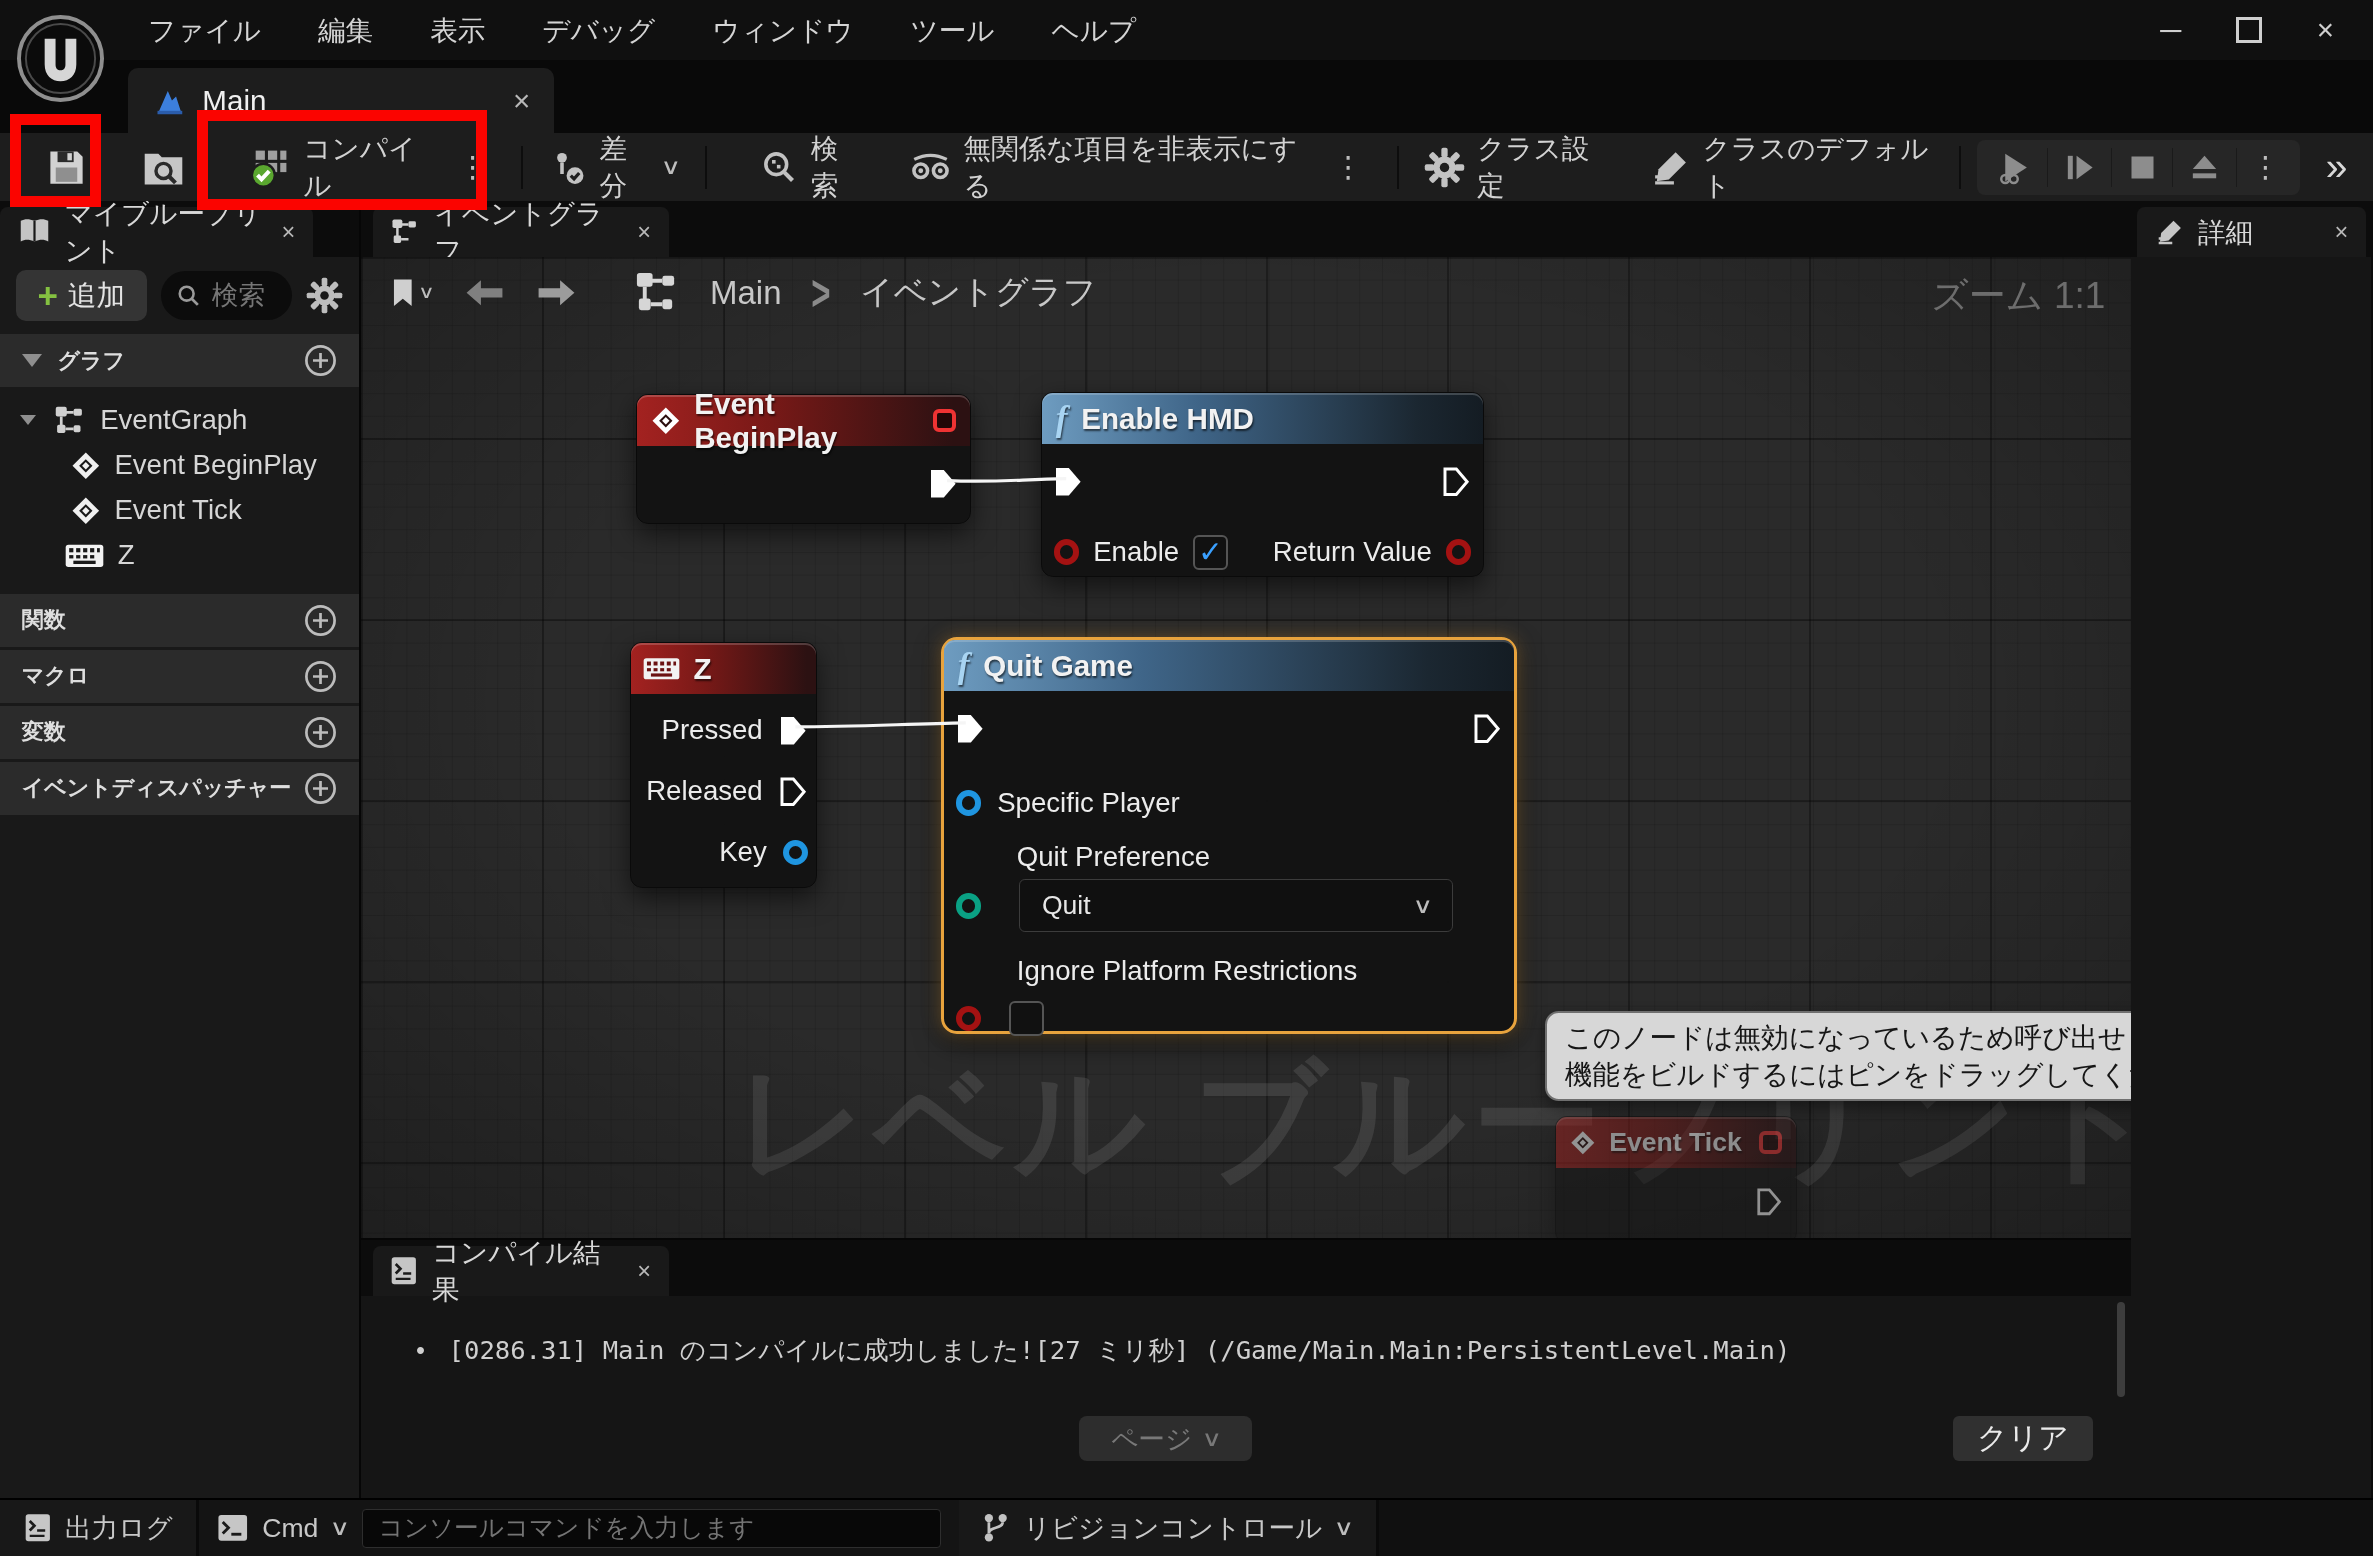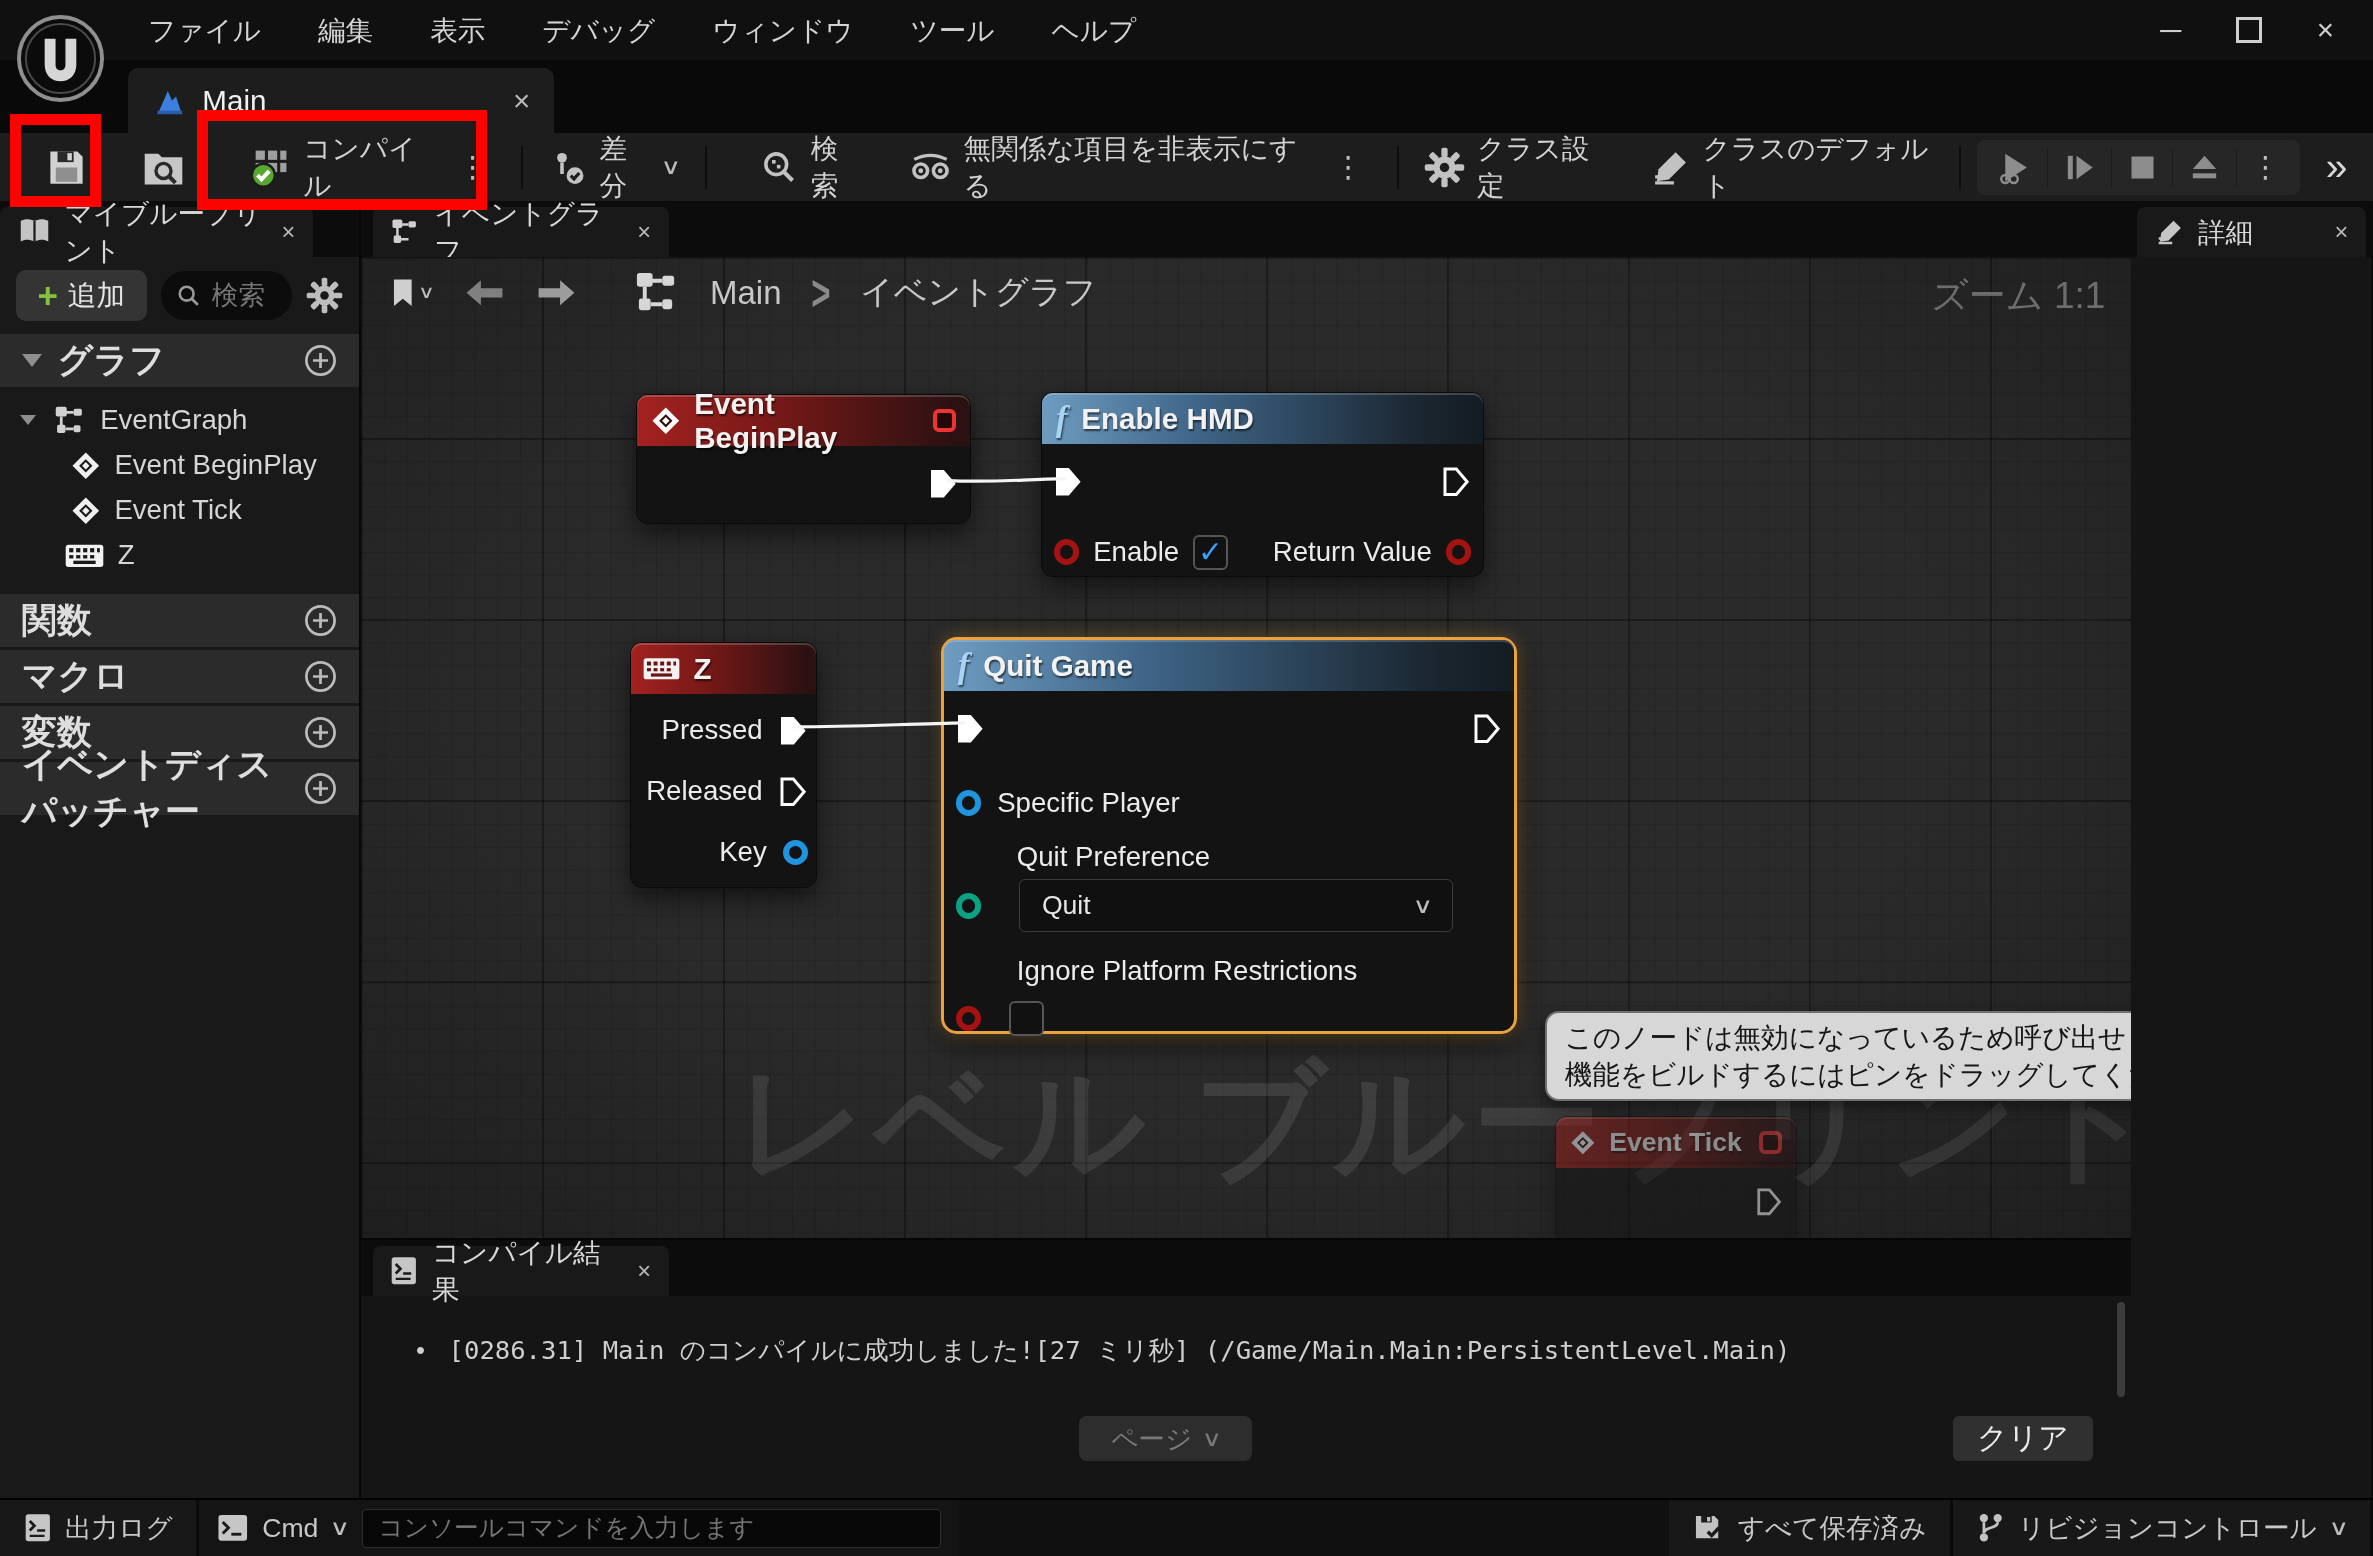--- a/index.html
+++ b/index.html
@@ -44,21 +44,21 @@
   
   .sidebar { width:361px; background:#191919; border-right:2px solid #060606; display:flex; flex-direction:column; }
   .sb-actions { height:77px; display:flex; align-items:center; gap:13.8px; padding:0 15.8px; }
   .add-btn { display:flex; align-items:center; gap:9.9px; background:#343434; border-radius:9.9px; height:51px; padding:0 21.7px;
     font-size:28.6px; color:#e4e4e4; }
   .add-plus { color:#84c141; font-size:35px; font-weight:bold; line-height:1; }
   .search-pill { flex:1; display:flex; align-items:center; gap:9.9px; background:#0c0c0c; border-radius:25.6px; height:49px; padding:0 15.8px; }
   .search-pill input { background:transparent; border:none; outline:none; width:61px; font-size:26.6px; color:#bbb;
     font-family:"Liberation Sans","DejaVu Sans",sans-serif; }
   .sb-section { height:53px; background:#2b2b2b; margin-bottom:3px; display:flex; align-items:center; padding:0 21.7px;
-    font-size:35px; font-weight:bold; color:#dedede; }
+    font-size:22px; font-weight:bold; color:#dedede; }
   .sb-section .plusc { margin-left:auto; }
   .tri-down { width:0; height:0; border-left:10.8px solid transparent; border-right:10.8px solid transparent;
     border-top:13.8px solid #8f8f8f; margin-right:15.8px; }
   .tree-row { display:flex; align-items:center; gap:13.8px; font-size:27.6px; color:#d6d6d6; height:45px; }
 
   
   .center { width:1770px; display:flex; flex-direction:column; background:#141414; }
   .canvas { position:relative; height:981px; overflow:hidden; background-color:#2a2a2a;
     background-image:
       linear-gradient(to right, rgba(0,0,0,0.30) 2px, transparent 2px),
@@ -743,31 +743,20 @@
         <svg width="31.5" height="29.6" viewBox="0 0 22 20">
           <rect x="1" y="1" width="20" height="18" rx="2" fill="#c6c6c6"></rect>
           <path d="M4 6l4 4-4 4" stroke="#1a1a1a" stroke-width="2" fill="none"></path>
           <path d="M10 14.5h7" stroke="#1a1a1a" stroke-width="2"></path>
         </svg>
       </span>
       <span>Cmd</span>
       <span class="chev">∨</span>
       <input class="console-input" type="text" placeholder="コンソールコマンドを入力します" style="">
     </div>
-    <div class="seg" style="margin-left:auto">
-      <span class="icon">
-        <svg width="31.5" height="31.5" viewBox="0 0 24 24">
-          <path d="M3 3h14l3 3v14H3z" fill="#c2c2c2"></path>
-          <rect x="7" y="3" width="8" height="5" fill="#1c1c1c"></rect>
-          <rect x="11.5" y="3.8" width="2.4" height="3.4" fill="#c2c2c2"></rect>
-          <path d="M12 15l3 3 5.5-6" stroke="#1c1c1c" stroke-width="2.6" fill="none"></path>
-        </svg>
-      </span>
-      <span>すべて保存済み</span>
-    </div>
     <div class="seg">
       <span class="icon">
         <svg width="27.6" height="31.5" viewBox="0 0 20 22">
           <circle cx="5" cy="4" r="3" fill="#c2c2c2"></circle>
             <circle cx="15" cy="4" r="3" fill="#c2c2c2"></circle>
             <circle cx="5" cy="18" r="3" fill="#c2c2c2"></circle>
           <path d="M5 7v8M15 7c0 5-10 3-10 8" stroke="#c2c2c2" stroke-width="2" fill="none"></path>
         </svg>
       </span>
       <span>リビジョンコントロール</span>

